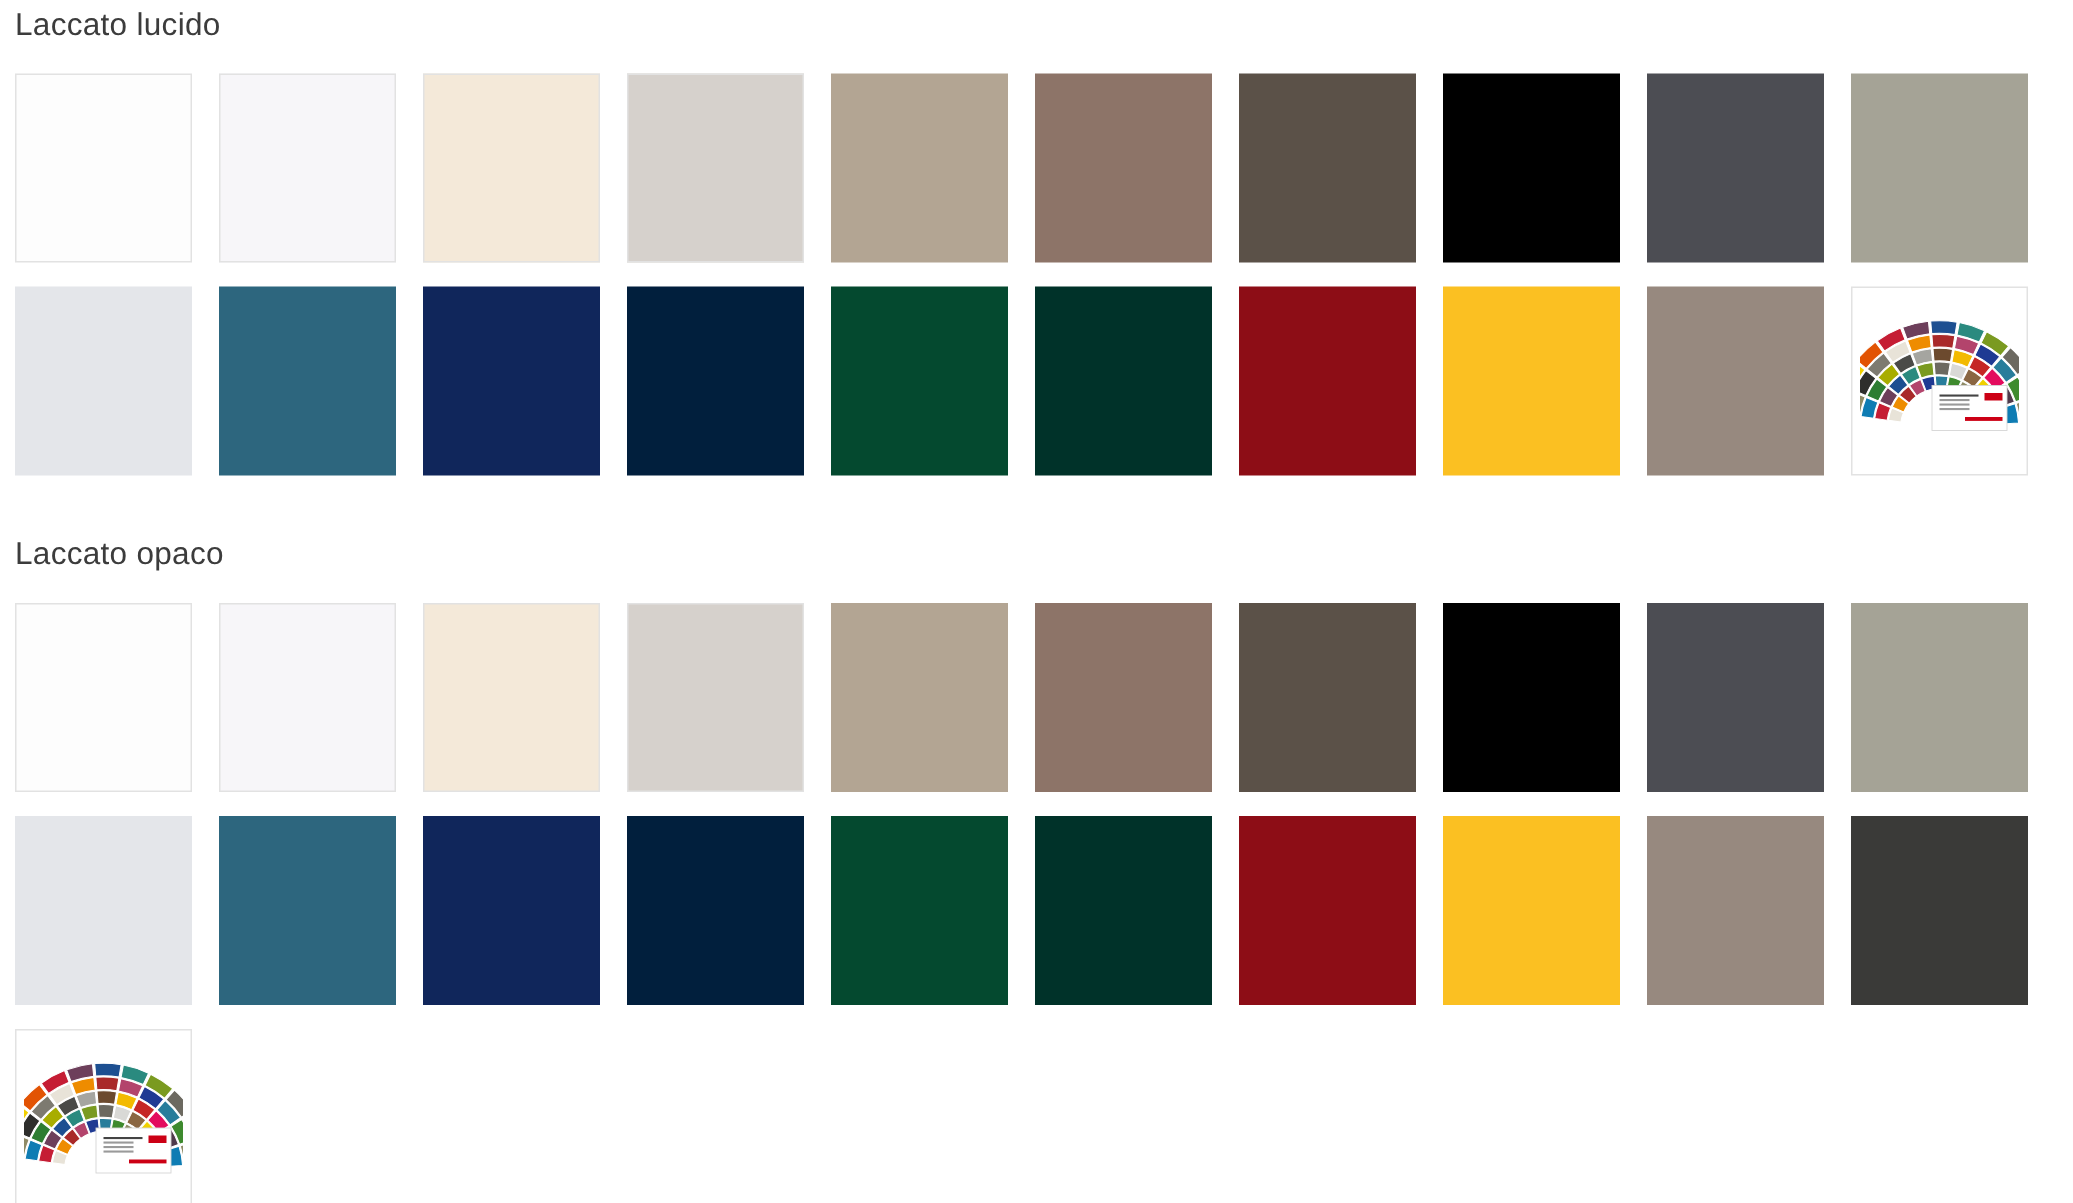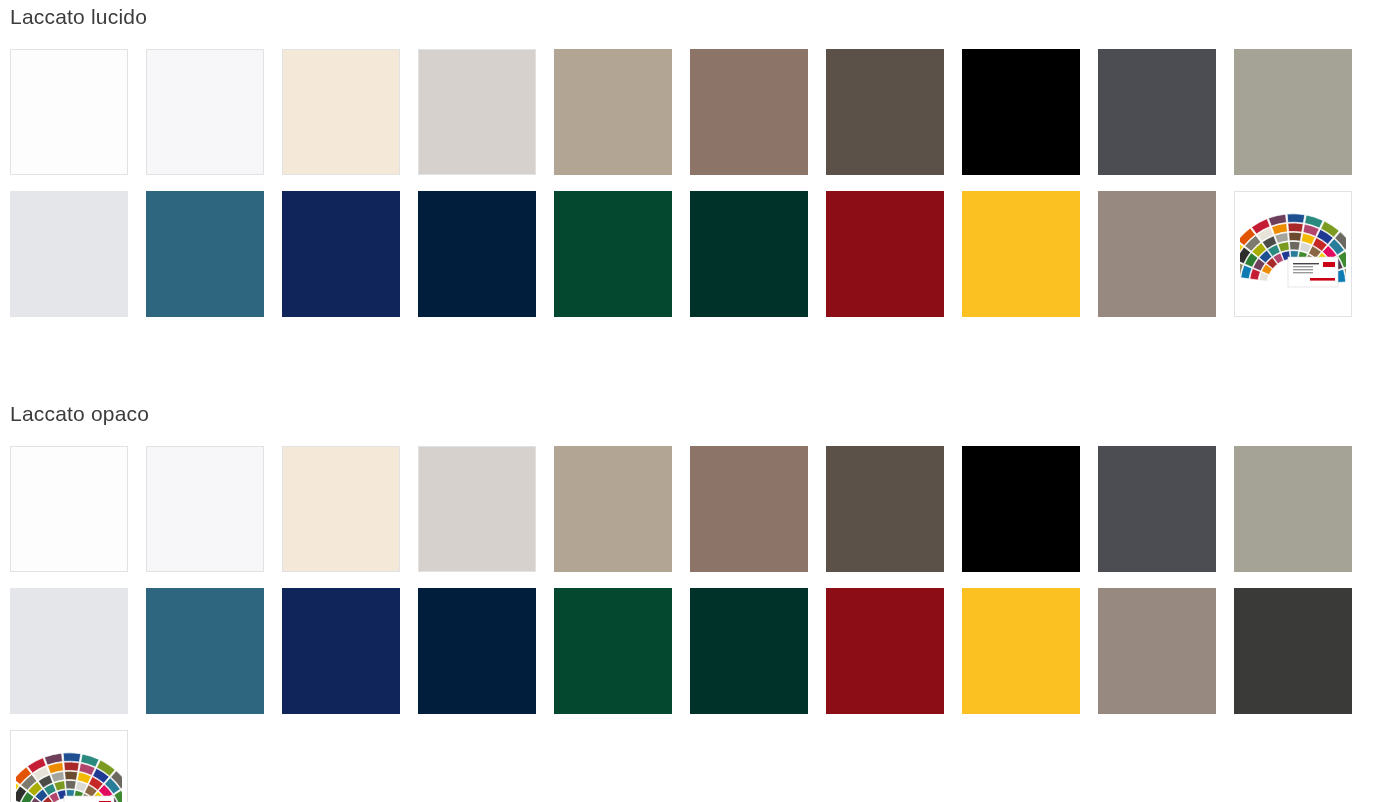--- a/index.html
+++ b/index.html
@@ -64,21 +64,21 @@
   }
   .fan-img {
     width: 106px;
     height: 106px;
     display: block;
   }
   
   #section-lucido { padding-top: 6px; }
   #section-lucido .section-title { margin-bottom: 22px; }
   #section-opaco  { padding-top: 26px; }
-  #section-opaco .section-title { margin-bottom: 22px; margin-top: 44px; }
+  #section-opaco .section-title { margin-bottom: 22px; }
 </style>
 </head>
 <body>
 
 <div class="page">
 
   <div class="section" id="section-lucido">
     <h2 class="section-title">Laccato lucido</h2>
     <div class="swatch-grid">
         <div class="swatch bordered" style="background: rgb(253, 253, 253);"></div>

